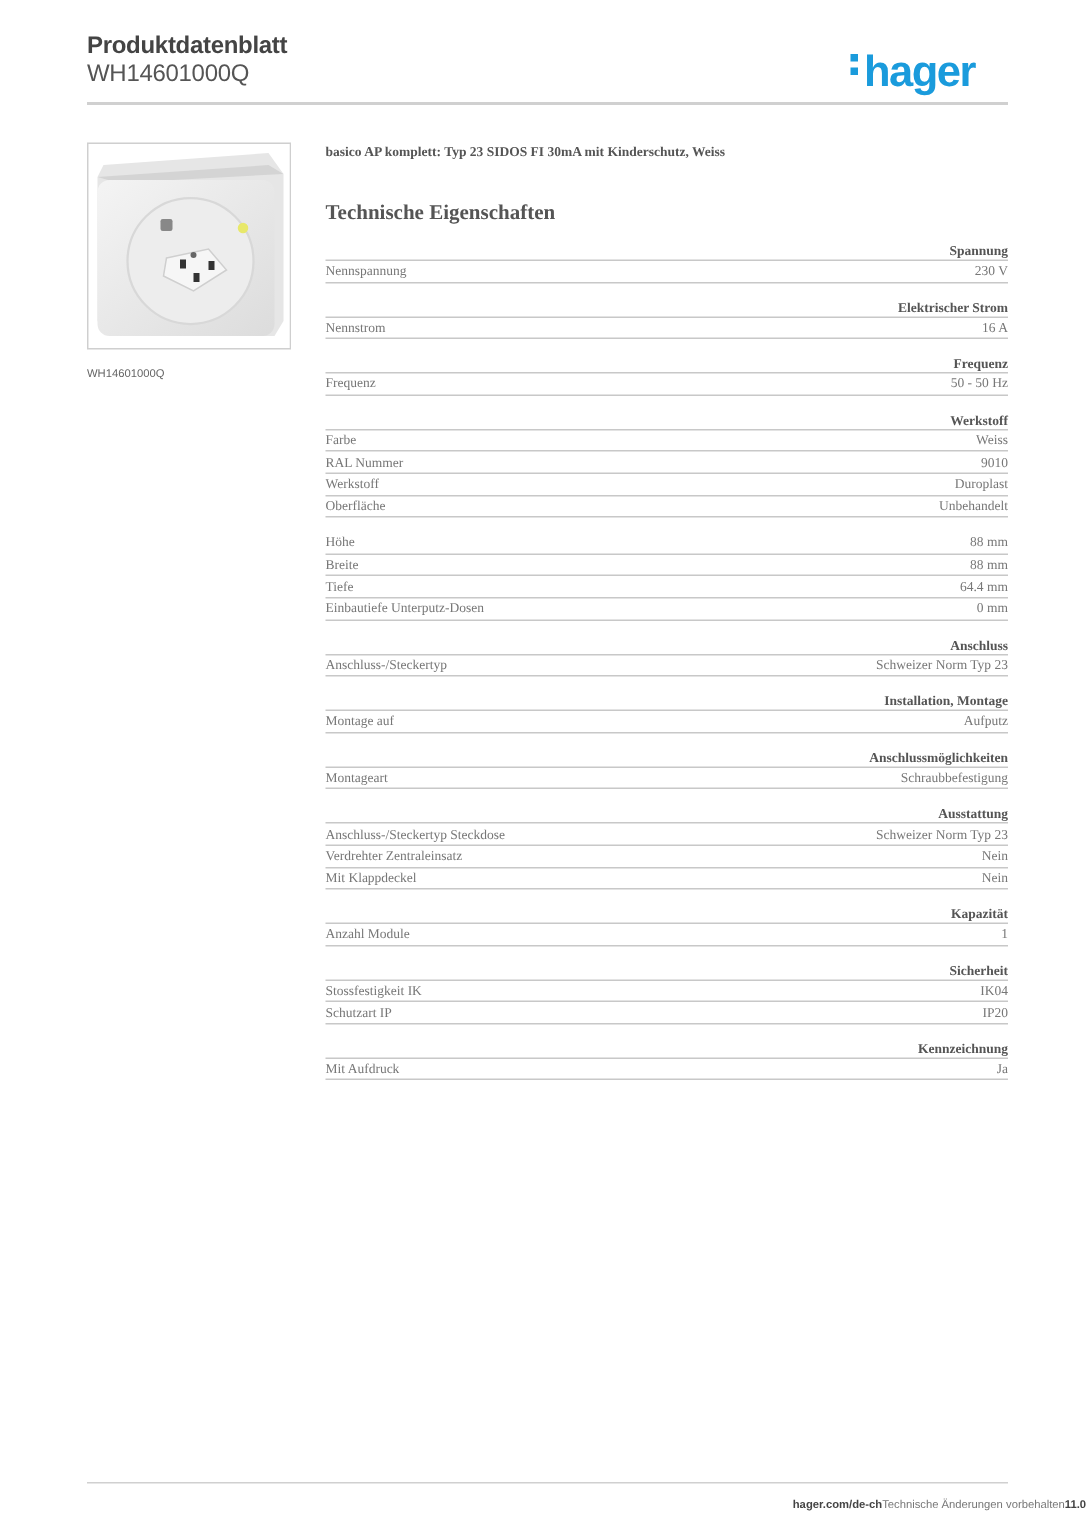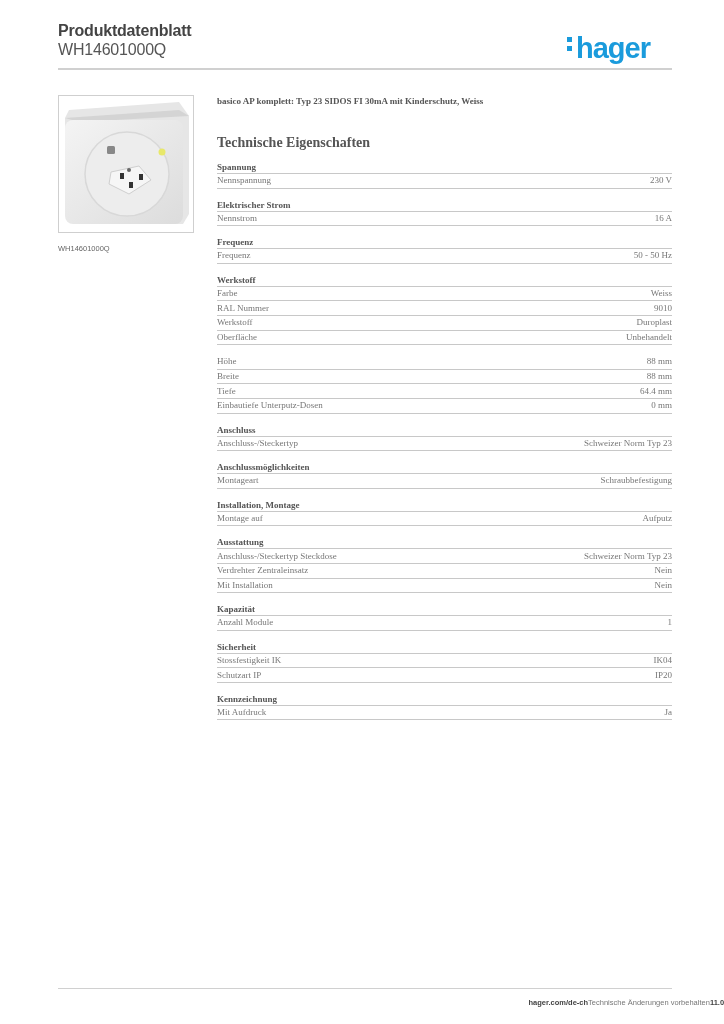--- a/index.html
+++ b/index.html
@@ -14,21 +14,21 @@
     .logo .colon i { display: block; width: 5px; height: 5px; background: #1a9bdc; margin: 4px 0; }
     .header-rule { position: absolute; left: 58px; top: 68px; width: 614px; height: 2px; background: #d0d0d0; }
 
     .product-image { position: absolute; left: 58px; top: 95px; width: 136px; height: 138px; border: 1px solid #cfcfcf; background: #fafafa; overflow: hidden; }
     .product-caption { position: absolute; left: 58px; top: 244px; font-size: 7.5px; color: #666; }
 
     .content { position: absolute; left: 217px; top: 96px; width: 455px; font-family: Liberation Serif, serif; }
     .product-desc { font-size: 9px; font-weight: bold; color: #555; height: 39px; }
     .tech-title { font-size: 14px; font-weight: bold; color: #555; height: 26px; }
     .group { margin-bottom: 10px; }
-    .group-title { font-size: 9px; font-weight: bold; color: #555; height: 13px; line-height: 12px; border-bottom: 1px solid #c8c8c8; }
+    .group-title { font-size: 9px; font-weight: bold; color: #555; height: 13px; line-height: 12px; border-bottom: 1px solid #c8c8c8; text-align: right; }
     .row { display: flex; justify-content: space-between; font-size: 9px; color: #777; height: 14.6px; line-height: 13px; border-bottom: 1px solid #c8c8c8; align-items: center; }
 
     .footer-rule { position: absolute; left: 58px; top: 988px; width: 614px; height: 1px; background: #d0d0d0; }
     .footer { position: absolute; left: 58px; top: 998px; width: 689px; display: flex; justify-content: flex-end; font-size: 7.5px; }
     .footer .url { font-weight: bold; color: #444; }
     .footer .note { color: #777; }
     .footer .date { font-weight: bold; color: #444; }
   </style>
 </head>
 <body>
@@ -129,45 +129,45 @@
         </div>
       </div>
       <div class="group">
         <div class="group-title">Anschluss</div>
         <div class="row">
           <span>Anschluss-/Steckertyp</span>
           <span>Schweizer Norm Typ 23</span>
         </div>
       </div>
       <div class="group">
+        <div class="group-title">Installation, Montage</div>
+        <div class="row">
+          <span>Montage auf</span>
+          <span>Aufputz</span>
+        </div>
+      </div>
+      <div class="group">
         <div class="group-title">Anschlussmöglichkeiten</div>
         <div class="row">
           <span>Montageart</span>
           <span>Schraubbefestigung</span>
         </div>
       </div>
       <div class="group">
-        <div class="group-title">Installation, Montage</div>
-        <div class="row">
-          <span>Montage auf</span>
-          <span>Aufputz</span>
-        </div>
-      </div>
-      <div class="group">
         <div class="group-title">Ausstattung</div>
         <div class="row">
           <span>Anschluss-/Steckertyp Steckdose</span>
           <span>Schweizer Norm Typ 23</span>
         </div>
         <div class="row">
           <span>Verdrehter Zentraleinsatz</span>
           <span>Nein</span>
         </div>
         <div class="row">
-          <span>Mit Installation</span>
+          <span>Mit Klappdeckel</span>
           <span>Nein</span>
         </div>
       </div>
       <div class="group">
         <div class="group-title">Kapazität</div>
         <div class="row">
           <span>Anzahl Module</span>
           <span>1</span>
         </div>
       </div>

